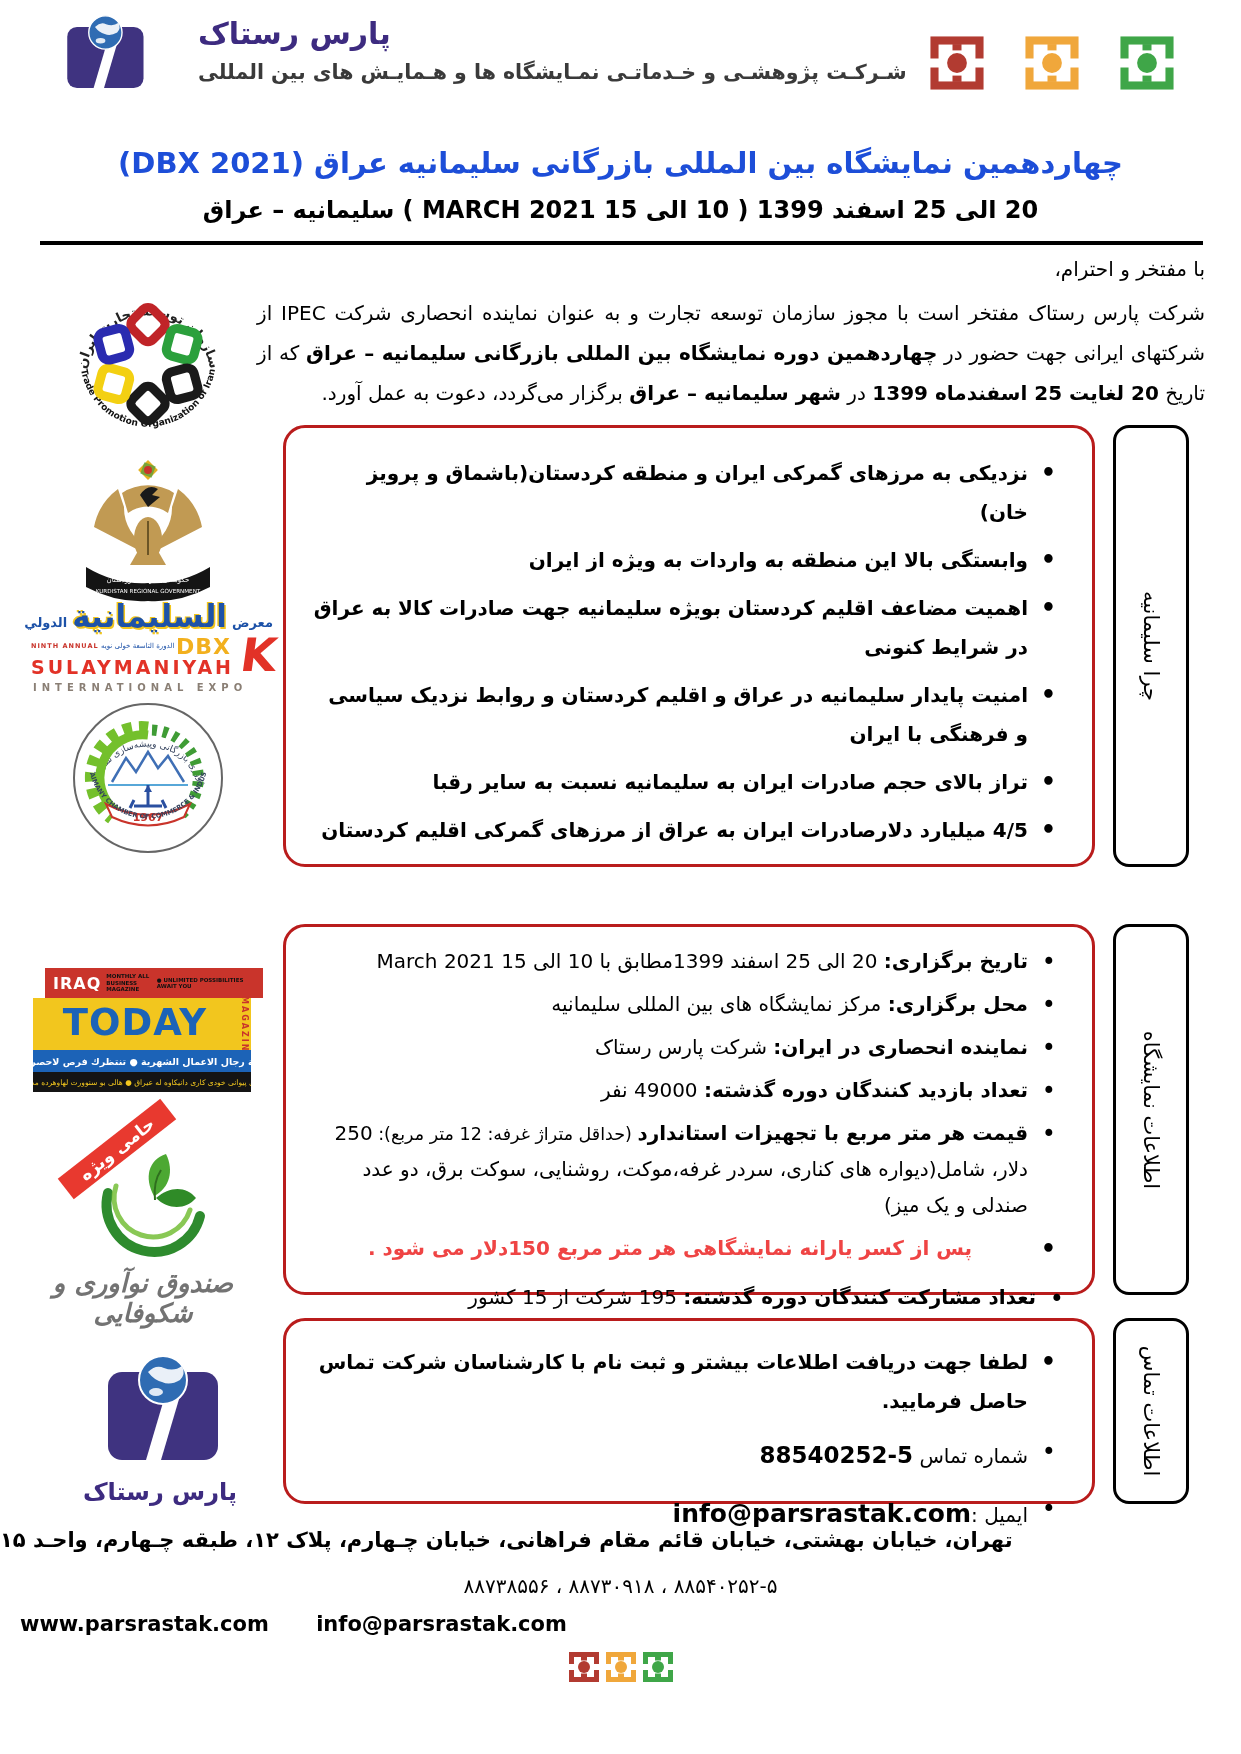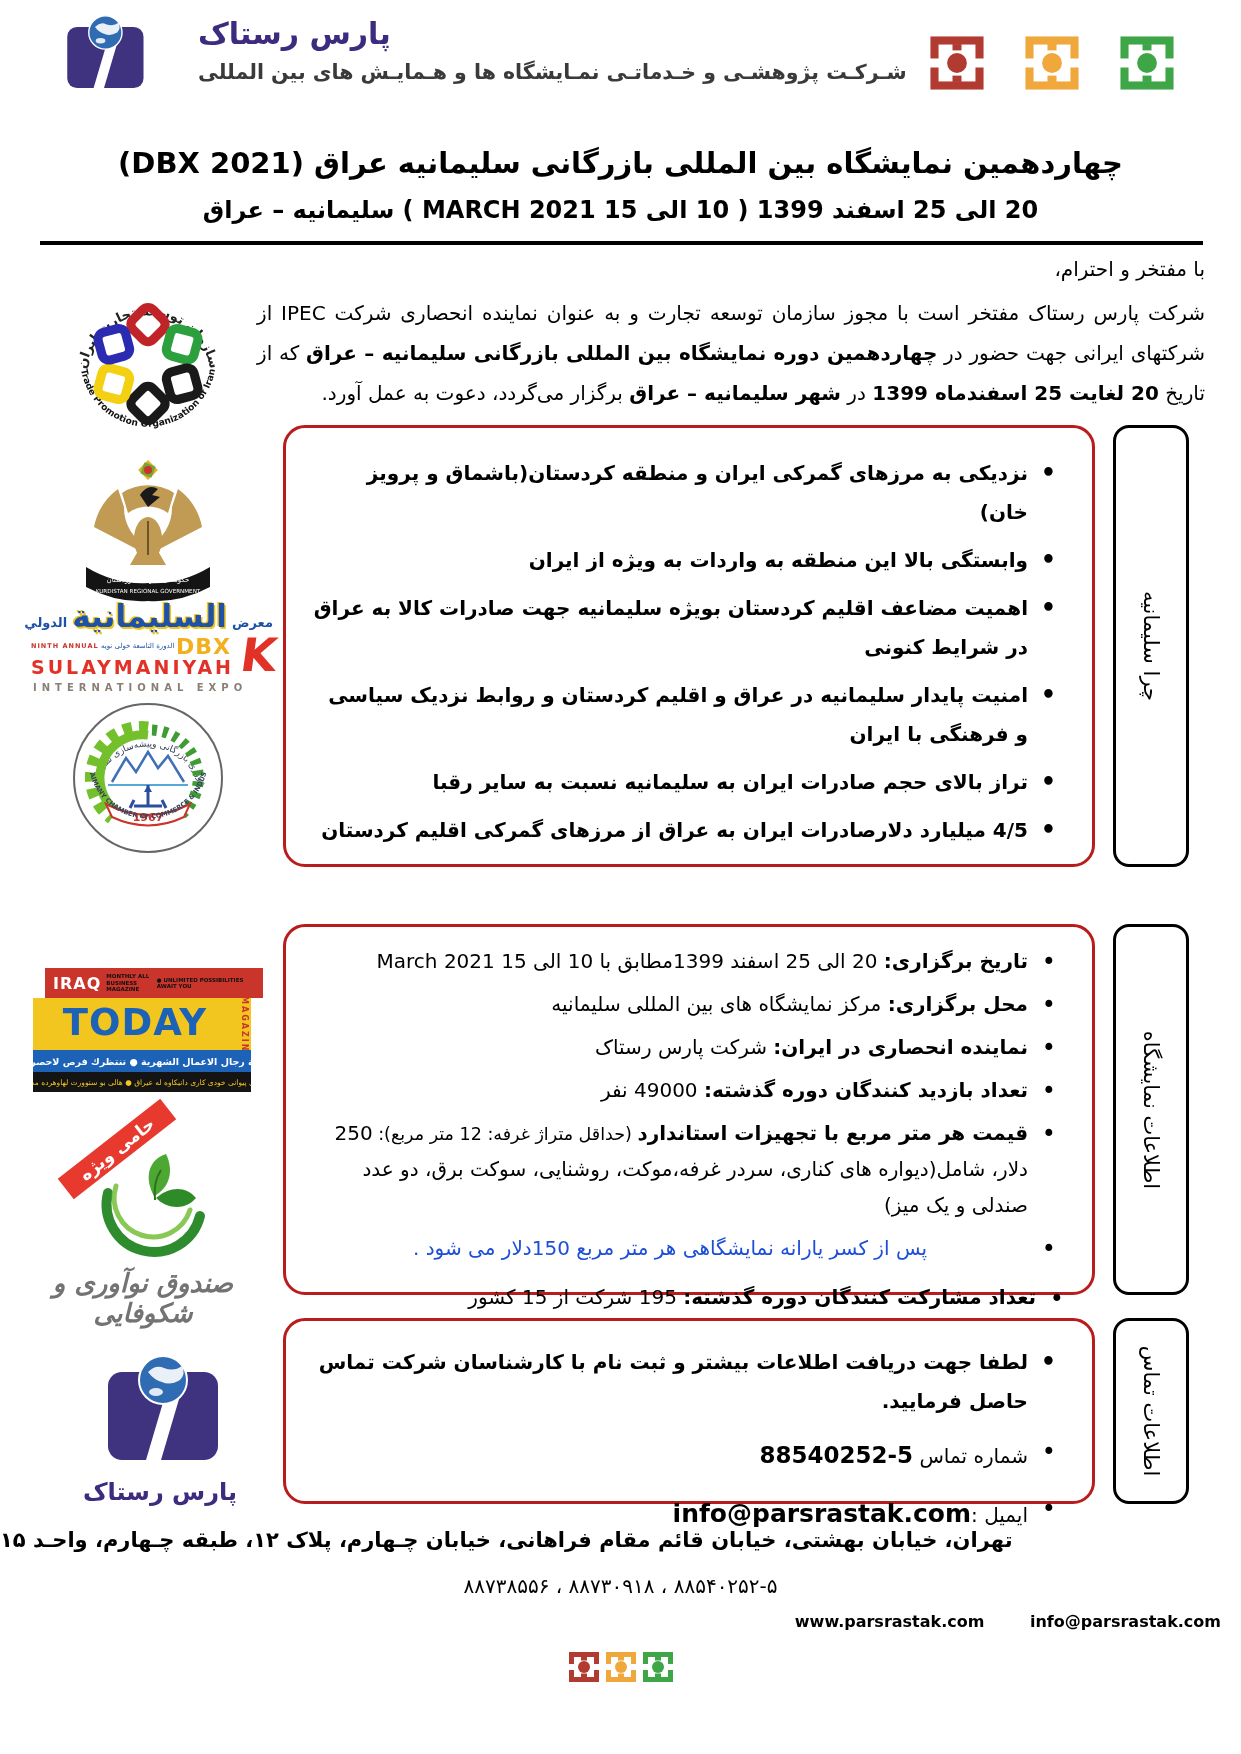--- a/index.html
+++ b/index.html
@@ -10,21 +10,21 @@
   .abs{position:absolute;}
 
   
   .hdr-logo{left:52px;top:6px;width:104px;height:96px;}
   .brand-name{left:198px;top:16px;font-size:30px;font-weight:bold;color:#3d2b80;}
   .brand-sub{left:198px;top:60px;font-size:20.5px;font-weight:600;color:#3a3a3a;}
   .hdr-icons{left:930px;top:36px;display:flex;gap:41px;}
   .sq-icon{width:54px;height:54px;display:block;}
 
   
-  .doc-title{left:0;top:146px;width:100%;text-align:center;font-size:29px;font-weight:bold;color:#000000;}
+  .doc-title{left:0;top:146px;width:100%;text-align:center;font-size:29px;font-weight:bold;color:#1d4ed8;}
   .doc-dates{left:0;top:196px;width:100%;text-align:center;font-size:24px;font-weight:bold;color:#000;}
   .rule{left:40px;top:241px;width:1163px;height:4px;background:#000;}
 
   
   .greeting{right:36px;top:257px;font-size:20px;}
   .intro{right:36px;top:293px;width:948px;font-size:20px;line-height:2.0;text-align:justify;}
 
   
   .logo-tpo{left:62px;top:278px;width:172px;height:172px;}
   .logo-krg{left:78px;top:455px;width:140px;height:165px;}
@@ -41,21 +41,21 @@
   .cbox{position:absolute;left:283px;width:812px;border:3px solid #b91c1c;border-radius:22px;direction:rtl;box-sizing:border-box;background:transparent;}
   .box1{top:425px;height:442px;padding:26px 34px 8px 26px;}
   .box2{top:924px;height:371px;padding:16px 34px 8px 26px;}
   .box3{top:1318px;height:186px;padding:22px 34px 8px 26px;}
   .cbox ul{margin:0;padding:0;list-style:none;}
   .cbox li{position:relative;padding-right:30px;margin-bottom:9px;font-size:20px;line-height:1.95;}
   .cbox li::before{content:"•";position:absolute;right:2px;top:0;font-size:24px;line-height:1.6;}
   .box1 li{font-weight:bold;}
   .box2 li{line-height:1.8;margin-bottom:7px;}
   .box2 li .paren{font-size:17.5px;}
-  .li-red{color:#1d4ed8;font-weight:normal;text-align:center;}
+  .li-red{color:#ef4444;font-weight:bold;text-align:center;}
   .li-red::before{color:#000;}
   .struck{position:absolute;right:26px;bottom:-17px;width:760px;font-size:20px;direction:rtl;padding-right:30px;box-sizing:border-box;}
   .struck::before{content:"•";position:absolute;right:2px;top:0;font-size:24px;}
   .box3 li{margin-bottom:12px;}
   .phone-num{font-weight:bold;font-size:23px;}
   .email-addr{font-weight:bold;font-size:25px;}
 
   
   .side-label{position:absolute;left:1113px;width:76px;border:3px solid #000;border-radius:16px;display:flex;align-items:center;justify-content:center;box-sizing:border-box;}
   .sl1{top:425px;height:442px;}
@@ -83,21 +83,21 @@
   .expo-annual{position:absolute;left:0;top:2px;color:#c9342b;font-size:6.5px;font-weight:bold;letter-spacing:1px;}
   .expo-mid{position:absolute;left:70px;top:2px;color:#1d52a8;font-size:7px;direction:rtl;}
   .expo-dbx{position:absolute;right:42px;top:-6px;color:#f2b01e;font-size:22px;font-weight:900;letter-spacing:1px;}
   .expo-k{position:absolute;right:-4px;top:-8px;color:#e23227;font-size:46px;font-weight:900;line-height:1;transform:skewX(-8deg);}
   .expo-name{position:absolute;top:58px;left:0;color:#e23227;font-size:19px;font-weight:900;letter-spacing:3px;white-space:nowrap;}
   .expo-sub{position:absolute;top:84px;left:2px;color:#8a7f75;font-size:10px;font-weight:bold;letter-spacing:5px;white-space:nowrap;}
 
   
   .f-address{left:0;top:1528px;width:100%;text-align:left;font-size:21px;font-weight:bold;direction:rtl;}
   .f-phones{left:0;top:1574px;width:100%;text-align:center;font-size:20px;direction:rtl;}
-  .f-web{left:0;top:1612px;width:100%;text-align:right;font-size:16px;font-weight:bold;}
+  .f-web{left:0;top:1612px;width:100%;text-align:left;font-size:21px;font-weight:bold;}
   .f-web span{margin:0 20px;}
   .f-icons{left:0;top:1652px;width:100%;display:flex;justify-content:center;gap:7px;}
   .f-icons .sq-icon{width:30px;height:30px;}
 </style>
 </head>
 <body>
 
 <svg class="abs hdr-logo" viewBox="0 0 150 122">
   <rect x="22" y="22" width="110" height="88" rx="14" fill="#3f3380"></rect>
   <path d="M60,110 L86,22 L101,22 L75,110 Z" fill="#ffffff"></path>

